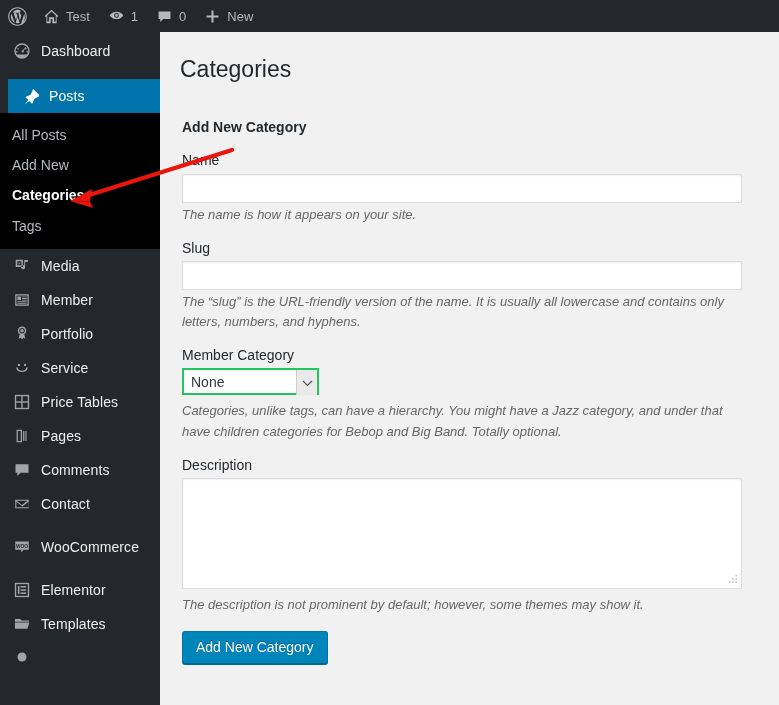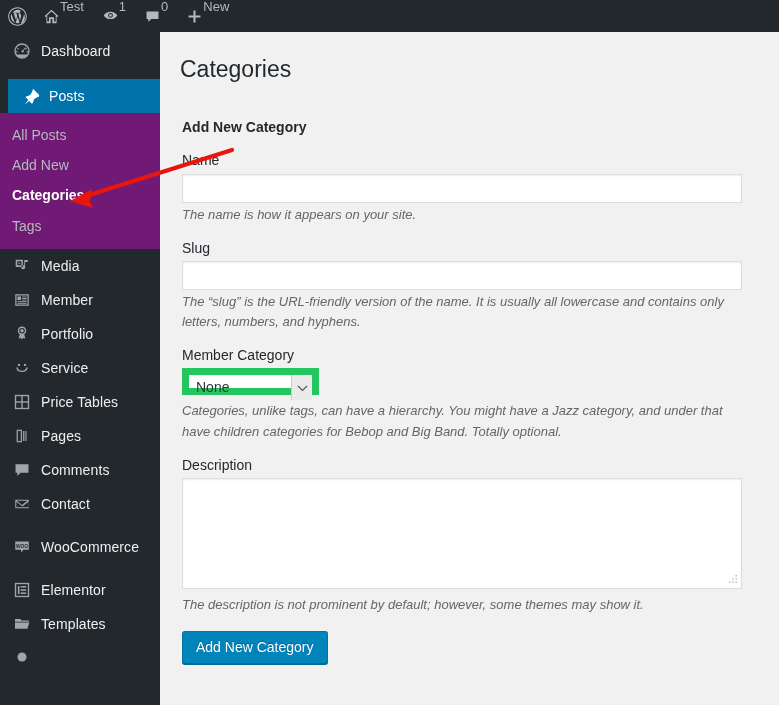--- a/index.html
+++ b/index.html
@@ -14,21 +14,21 @@
   #screen { position: relative; width: 779px; height: 705px; overflow: hidden; }
 
   
   .adminbar {
     position: absolute; top: 0; left: 0; width: 779px; height: 32px;
     background: #23282d; color: #b4b9be;
     display: flex; align-items: center;
     font-size: 13px; z-index: 30;
   }
   .ab-item {
-    display: flex; gap: 0;
+    display: flex; align-items: center; gap: 6px;
     height: 32px; padding: 0 9px; color: #b4b9be;
     white-space: nowrap; cursor: default;
   }
   .ab-item:first-child { padding-left: 8px; padding-right: 7px; }
   .ab-label { font-size: 13px; line-height: 1; }
   .ab-icon { display: inline-flex; align-items: center; justify-content: center; }
   .ab-icon svg { display: block; }
 
   
   .sidebar {
@@ -46,21 +46,21 @@
     margin-right: 9px; color: #a0a5aa;
   }
   .menu-item .mi-icon svg { display: block; }
   .menu-item .mi-label { line-height: 1; letter-spacing: .1px; }
   .menu-item.current {
     background: #0073aa; color: #fff; font-weight: 400; margin-left: 8px;
   }
   .menu-item.current .mi-icon { color: #fff; }
   .menu-sep { height: 9px; }
 
-  .submenu { background: #701a75; padding: 7px 0 8px; }
+  .submenu { background: #000000; padding: 7px 0 8px; }
   .submenu-item {
     display: block; padding: 6px 0 6px 12px;
     font-size: 14px; color: #b4b9be; line-height: 1.3; cursor: default;
   }
   .submenu-item.current { color: #fff; font-weight: bold; }
 
   
   .content {
     position: absolute; top: 32px; left: 160px;
     width: 619px; height: 673px;
@@ -87,21 +87,21 @@
     font-family: "Liberation Sans", sans-serif; font-size: 14px;
     color: #32373c; padding: 3px 8px; border-radius: 0; outline: none;
   }
   .help {
     font-size: 13px; font-style: italic; color: #666;
     margin: 2px 0 0 0; line-height: 1.55; width: 562px;
   }
   .select-wrap {
     position: relative; display: inline-block;
     width: 137px; height: 27px;
-    border: 7px solid #22c55e; background: #fff;
+    border: 2px solid #22c55e; background: #fff;
     box-shadow: inset 0 1px 2px rgba(0,0,0,.07);
   }
   .select-wrap .sel-value {
     position: absolute; left: 7px; top: 3px;
     font-size: 14px; color: #32373c; line-height: 19px;
   }
   .select-wrap .sel-btn {
     position: absolute; right: 0; top: 0; width: 21px; height: 25px;
     background: #eaeaea; border-left: 1px solid #ccc;
     display: flex; align-items: center; justify-content: center;

